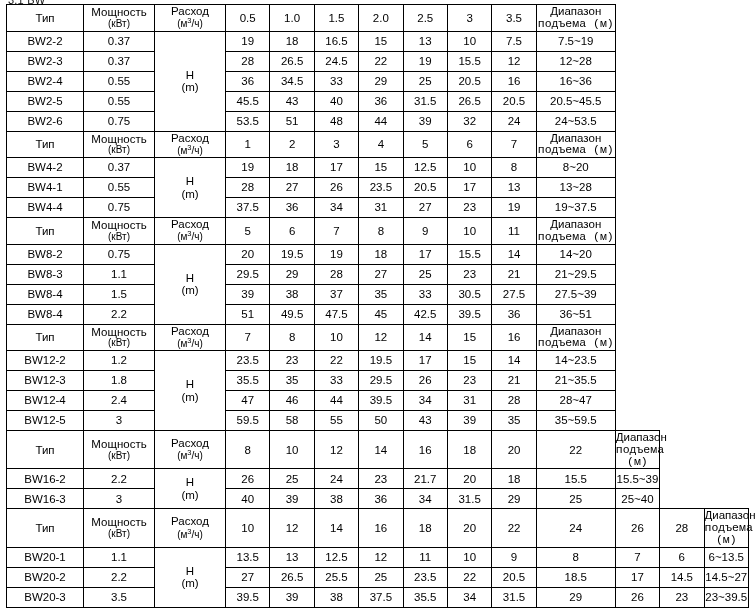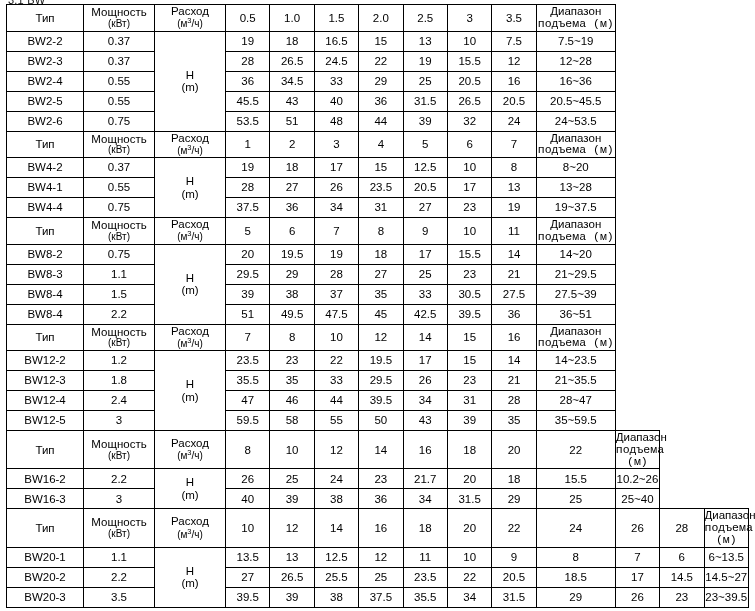--- a/index.html
+++ b/index.html
@@ -373,21 +373,21 @@
           <td class="power">2.2</td>
           <td class="hm" rowspan="2"><span>H</span><span class="l2">(m)</span></td>
           <td class="val">26</td>
           <td class="val">25</td>
           <td class="val">24</td>
           <td class="val">23</td>
           <td class="val">21.7</td>
           <td class="val">20</td>
           <td class="val">18</td>
           <td class="val">15.5</td>
-          <td class="range">10.2~26</td>
+          <td class="range">15.5~39</td>
         </tr>
         <tr>
           <td class="model">BW16-3</td>
           <td class="power">3</td>
           <td class="val">40</td>
           <td class="val">39</td>
           <td class="val">38</td>
           <td class="val">36</td>
           <td class="val">34</td>
           <td class="val">31.5</td>

